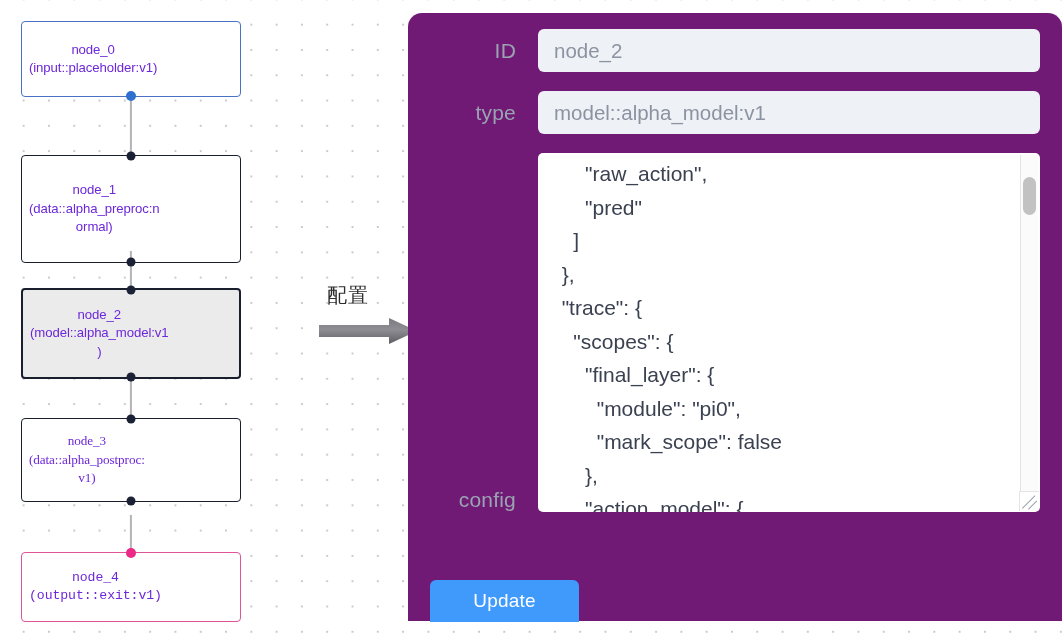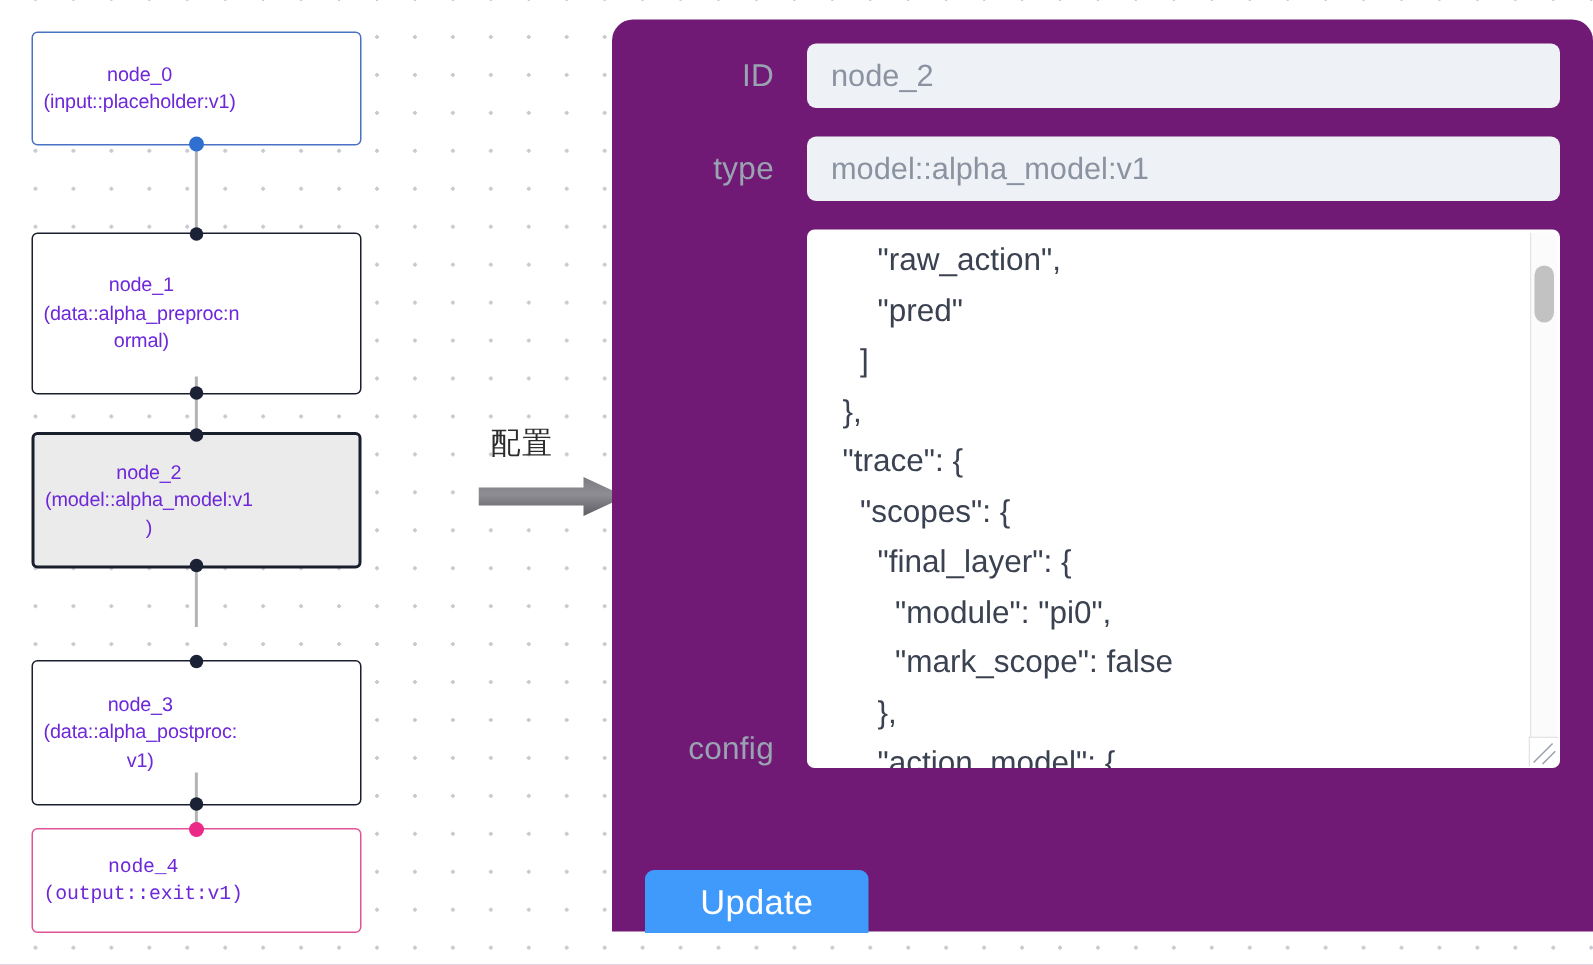--- a/index.html
+++ b/index.html
@@ -228,21 +228,21 @@
   #update-button {
     position: absolute;
     left: 430px;
     top: 580px;
     width: 149px;
     height: 42px;
     background: #3f9afc;
     border: none;
     border-radius: 6px 6px 0 0;
     color: #ffffff;
-    font-size: 23px;
+    font-size: 19px;
     font-family: "Liberation Sans", sans-serif;
     letter-spacing: 0.2px;
     cursor: pointer;
     padding: 0;
     text-align: center;
     line-height: 40px;
     overflow: hidden;
   }
 </style>
 </head>
@@ -270,21 +270,21 @@
   </div>
 
   <div class="node selected" style="left:21px;top:288px;width:220px;height:91px;">
     <span class="nlabel">node_2
 (model::alpha_model:v1
 )</span>
     <span class="handle top"></span>
     <span class="handle bottom"></span>
   </div>
 
-  <div class="node" style="left:21px;top:440px;width:220px;height:97px;">
+  <div class="node" style="left:21px;top:418px;width:220px;height:84px;font-family:Liberation Serif, serif;">
     <span class="nlabel">node_3
 (data::alpha_postproc:
 v1)</span>
     <span class="handle top"></span>
     <span class="handle bottom"></span>
   </div>
 
   <div class="node accent-pink" style="left:21px;top:552px;width:220px;height:70px;">
     <span class="nlabel">node_4
 (output::exit:v1)</span>

